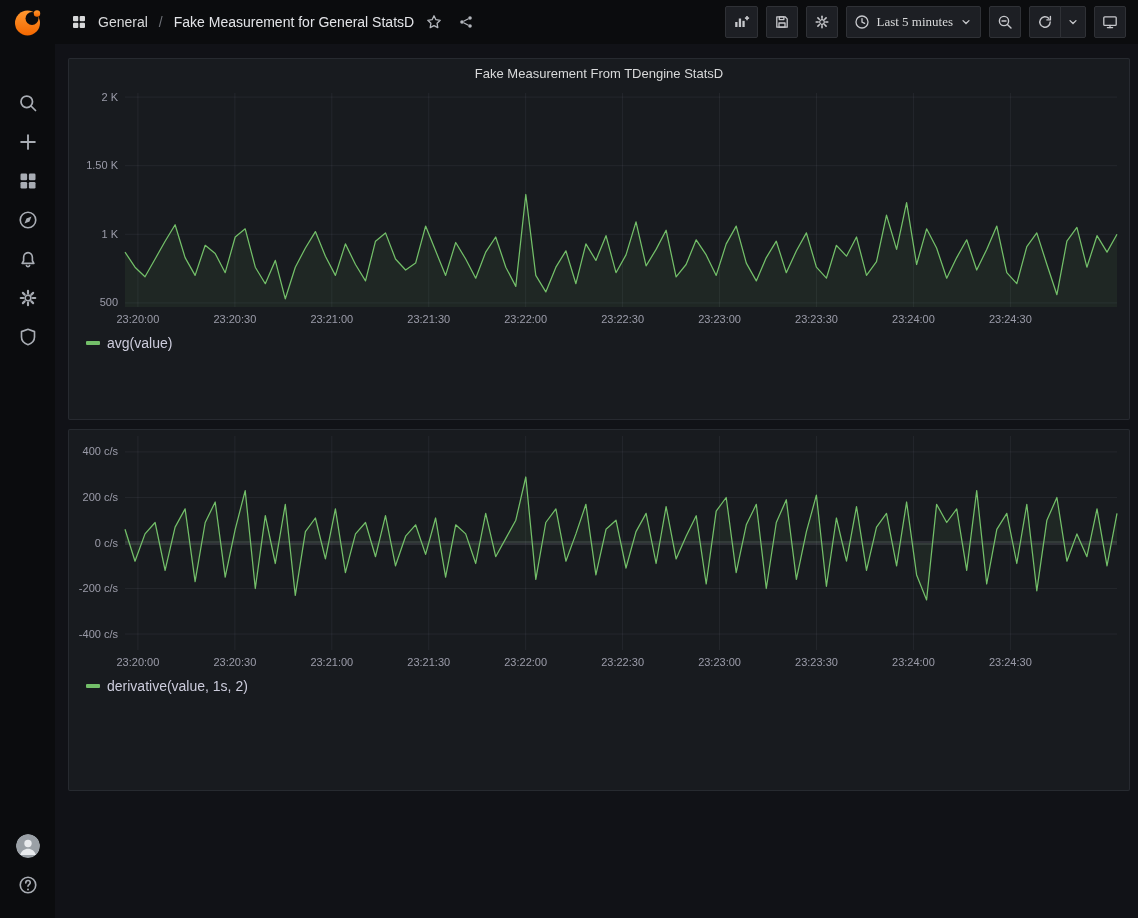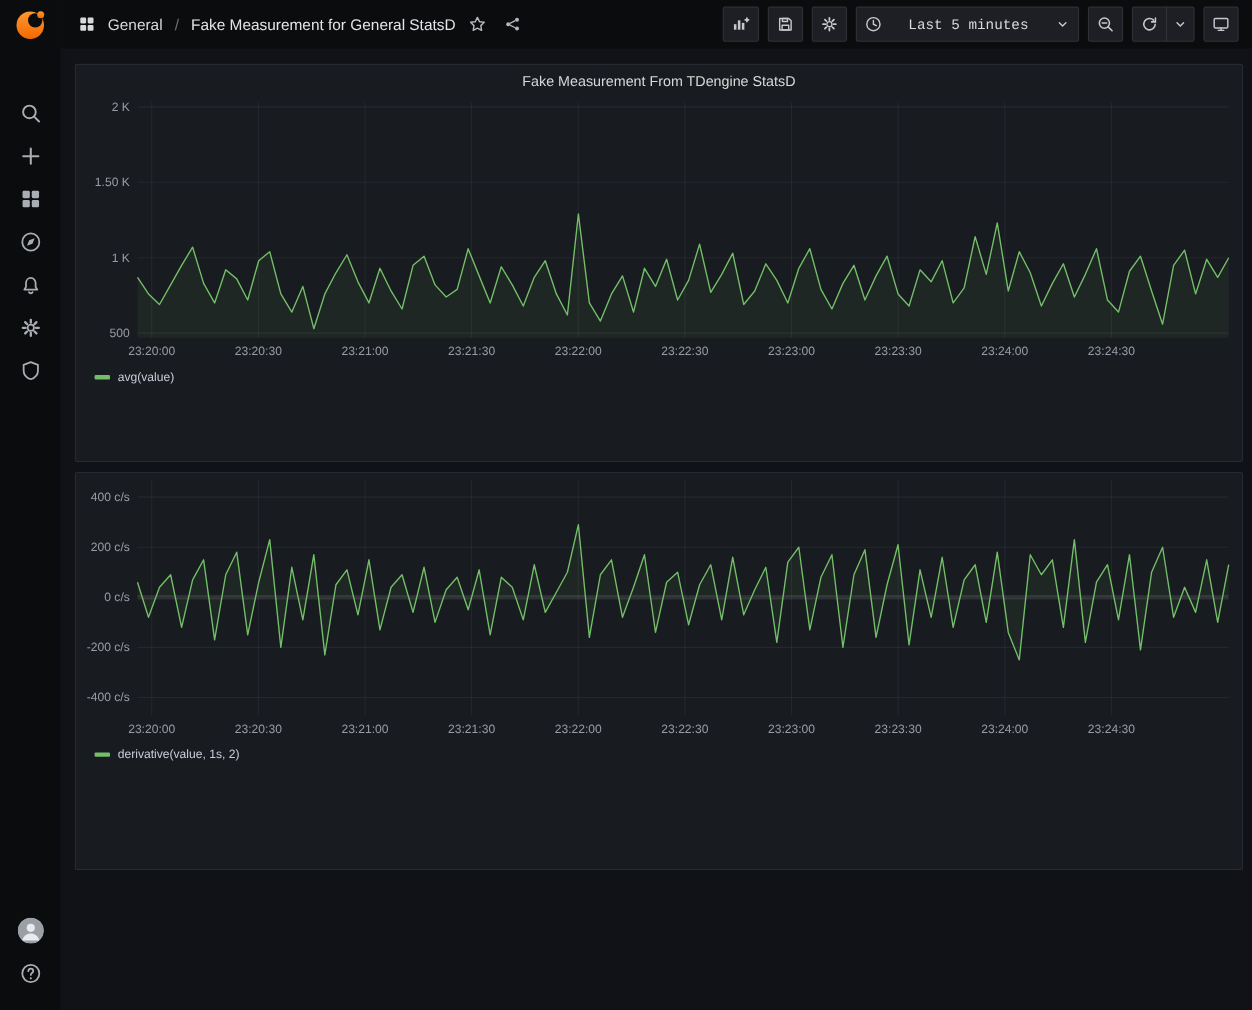--- a/index.html
+++ b/index.html
@@ -37,23 +37,23 @@
   .crumb { display:flex; align-items:center; gap:11px; }
   .crumb .grid-btn { border:none; background:none; color:#d8d9da; padding:0; cursor:pointer; display:flex; }
   .crumb-section { font-size:14px; color:#d8d9da; cursor:pointer; }
   .crumb-sep { font-size:14px; color:#6e7177; }
   .crumb-title { font-size:14px; color:#e3e4e8; }
   .icon-ghost-btn { border:none; background:none; color:#b4b7bd; padding:0 4px; cursor:pointer; display:flex; margin-left:8px; }
 
   .toolbar { margin-left:auto; display:flex; align-items:center; gap:8px; }
   .tb-btn {
     height:32px; min-width:32px; padding:0 7px;
-    display:flex; align-items:center; justify-content:center; gap:24px;
+    display:flex; align-items:center; justify-content:center; gap:6px;
     background:#1d1f24; border:1px solid #2f3136; border-radius:2px;
-    color:#c7c8cc; cursor:pointer; font-family:Liberation Mono, monospace;
+    color:#c7c8cc; cursor:pointer; font-family:Liberation Serif, serif;
   }
   .tb-btn .lbl { font-size:13px; color:#d8d9da; white-space:nowrap; }
   .tb-group { display:flex; }
   .tb-group .tb-btn:first-child { border-top-right-radius:0; border-bottom-right-radius:0; }
   .tb-group .tb-btn:last-child { border-top-left-radius:0; border-bottom-left-radius:0; margin-left:-1px; min-width:26px; padding:0 4px; }
 
   
   .content { padding:14px 8px 0 13px; display:flex; flex-direction:column; gap:9px; }
   .panel {
     height:362px; background:#181b1f;
@@ -61,21 +61,21 @@
     display:flex; flex-direction:column;
   }
   .panel-title {
     height:28px; flex-shrink:0; display:flex; align-items:center; justify-content:center;
     font-size:13px; font-weight:500; color:#d8d9da; cursor:pointer;
   }
   .chart { height:244px; margin:0 8px; position:relative; cursor:crosshair; }
   .chart svg { position:absolute; left:0; top:0; font-family:"Liberation Sans", sans-serif; }
   .legend { height:24px; display:flex; align-items:center; gap:7px; padding-left:17px; }
   .swatch { width:14px; height:4px; border-radius:1px; }
-  .legend-label { font-size:11px; color:#ccccdc; cursor:pointer; }
+  .legend-label { font-size:14px; color:#ccccdc; cursor:pointer; }
 </style>
 </head>
 <body>
 
 <div class="app">
 
   <aside class="sidebar">
     <button class="logo-btn">
       <svg width="30" height="30" viewBox="0 0 30 30">
         <defs>

